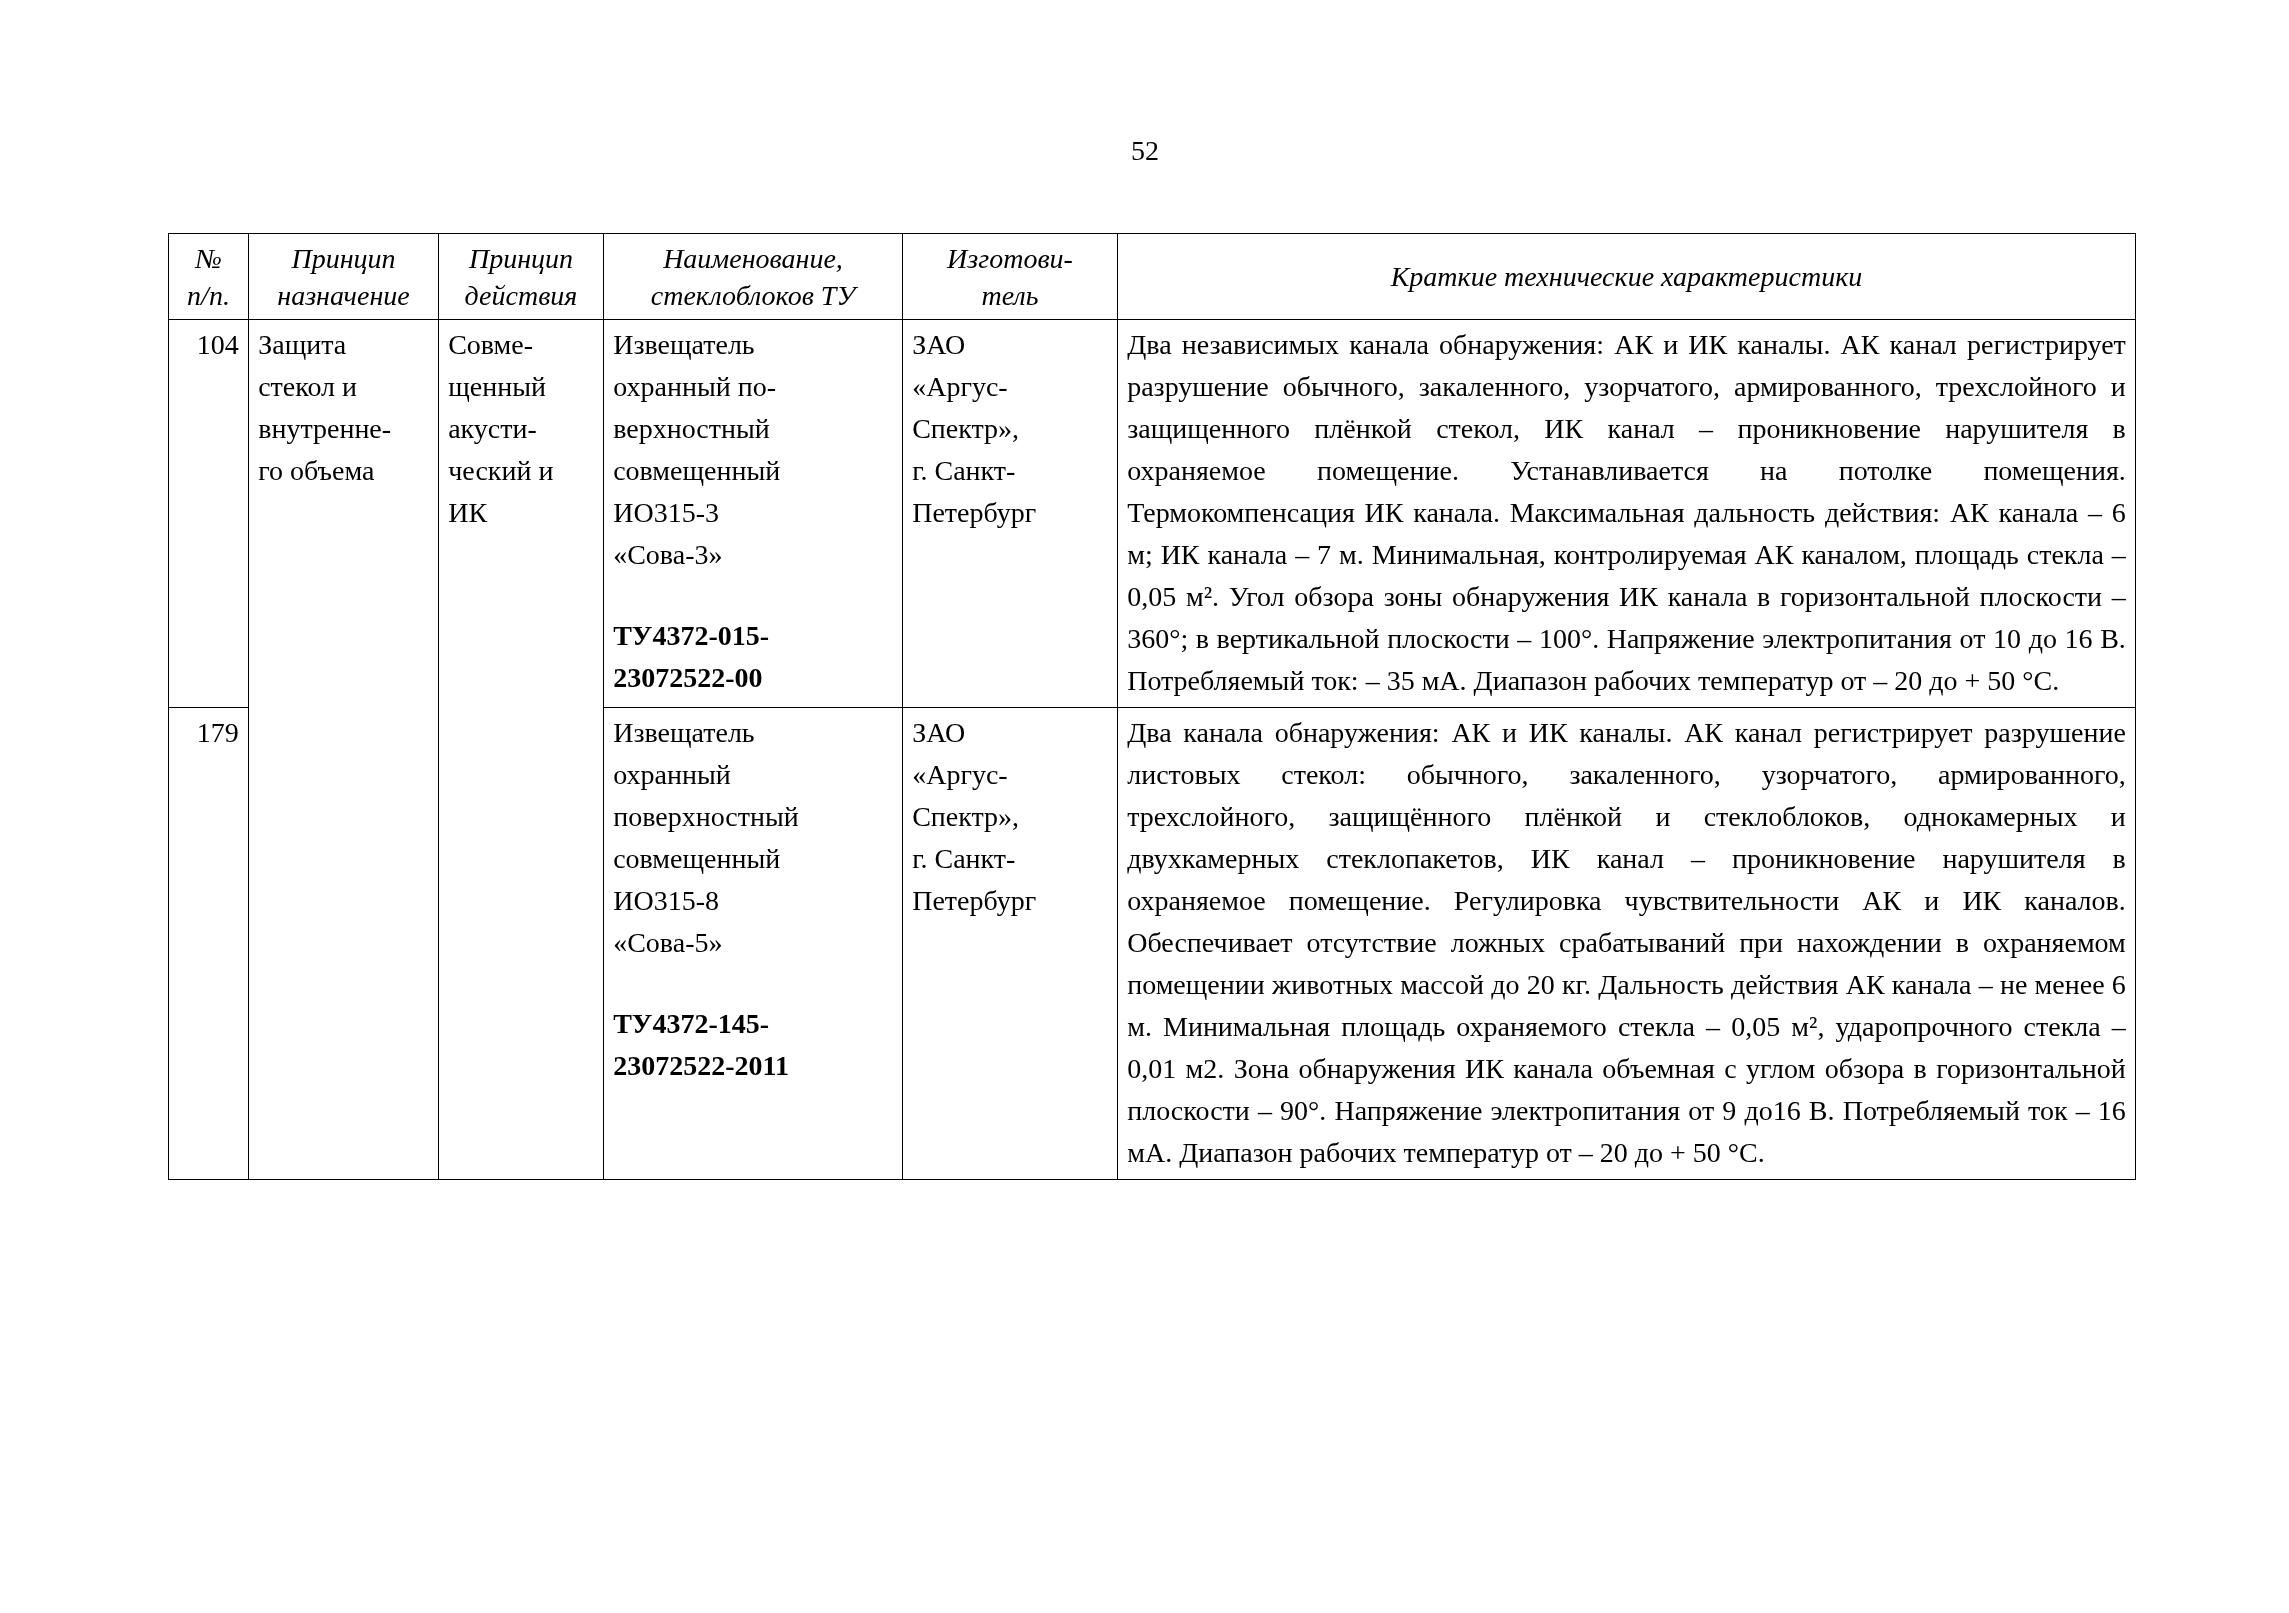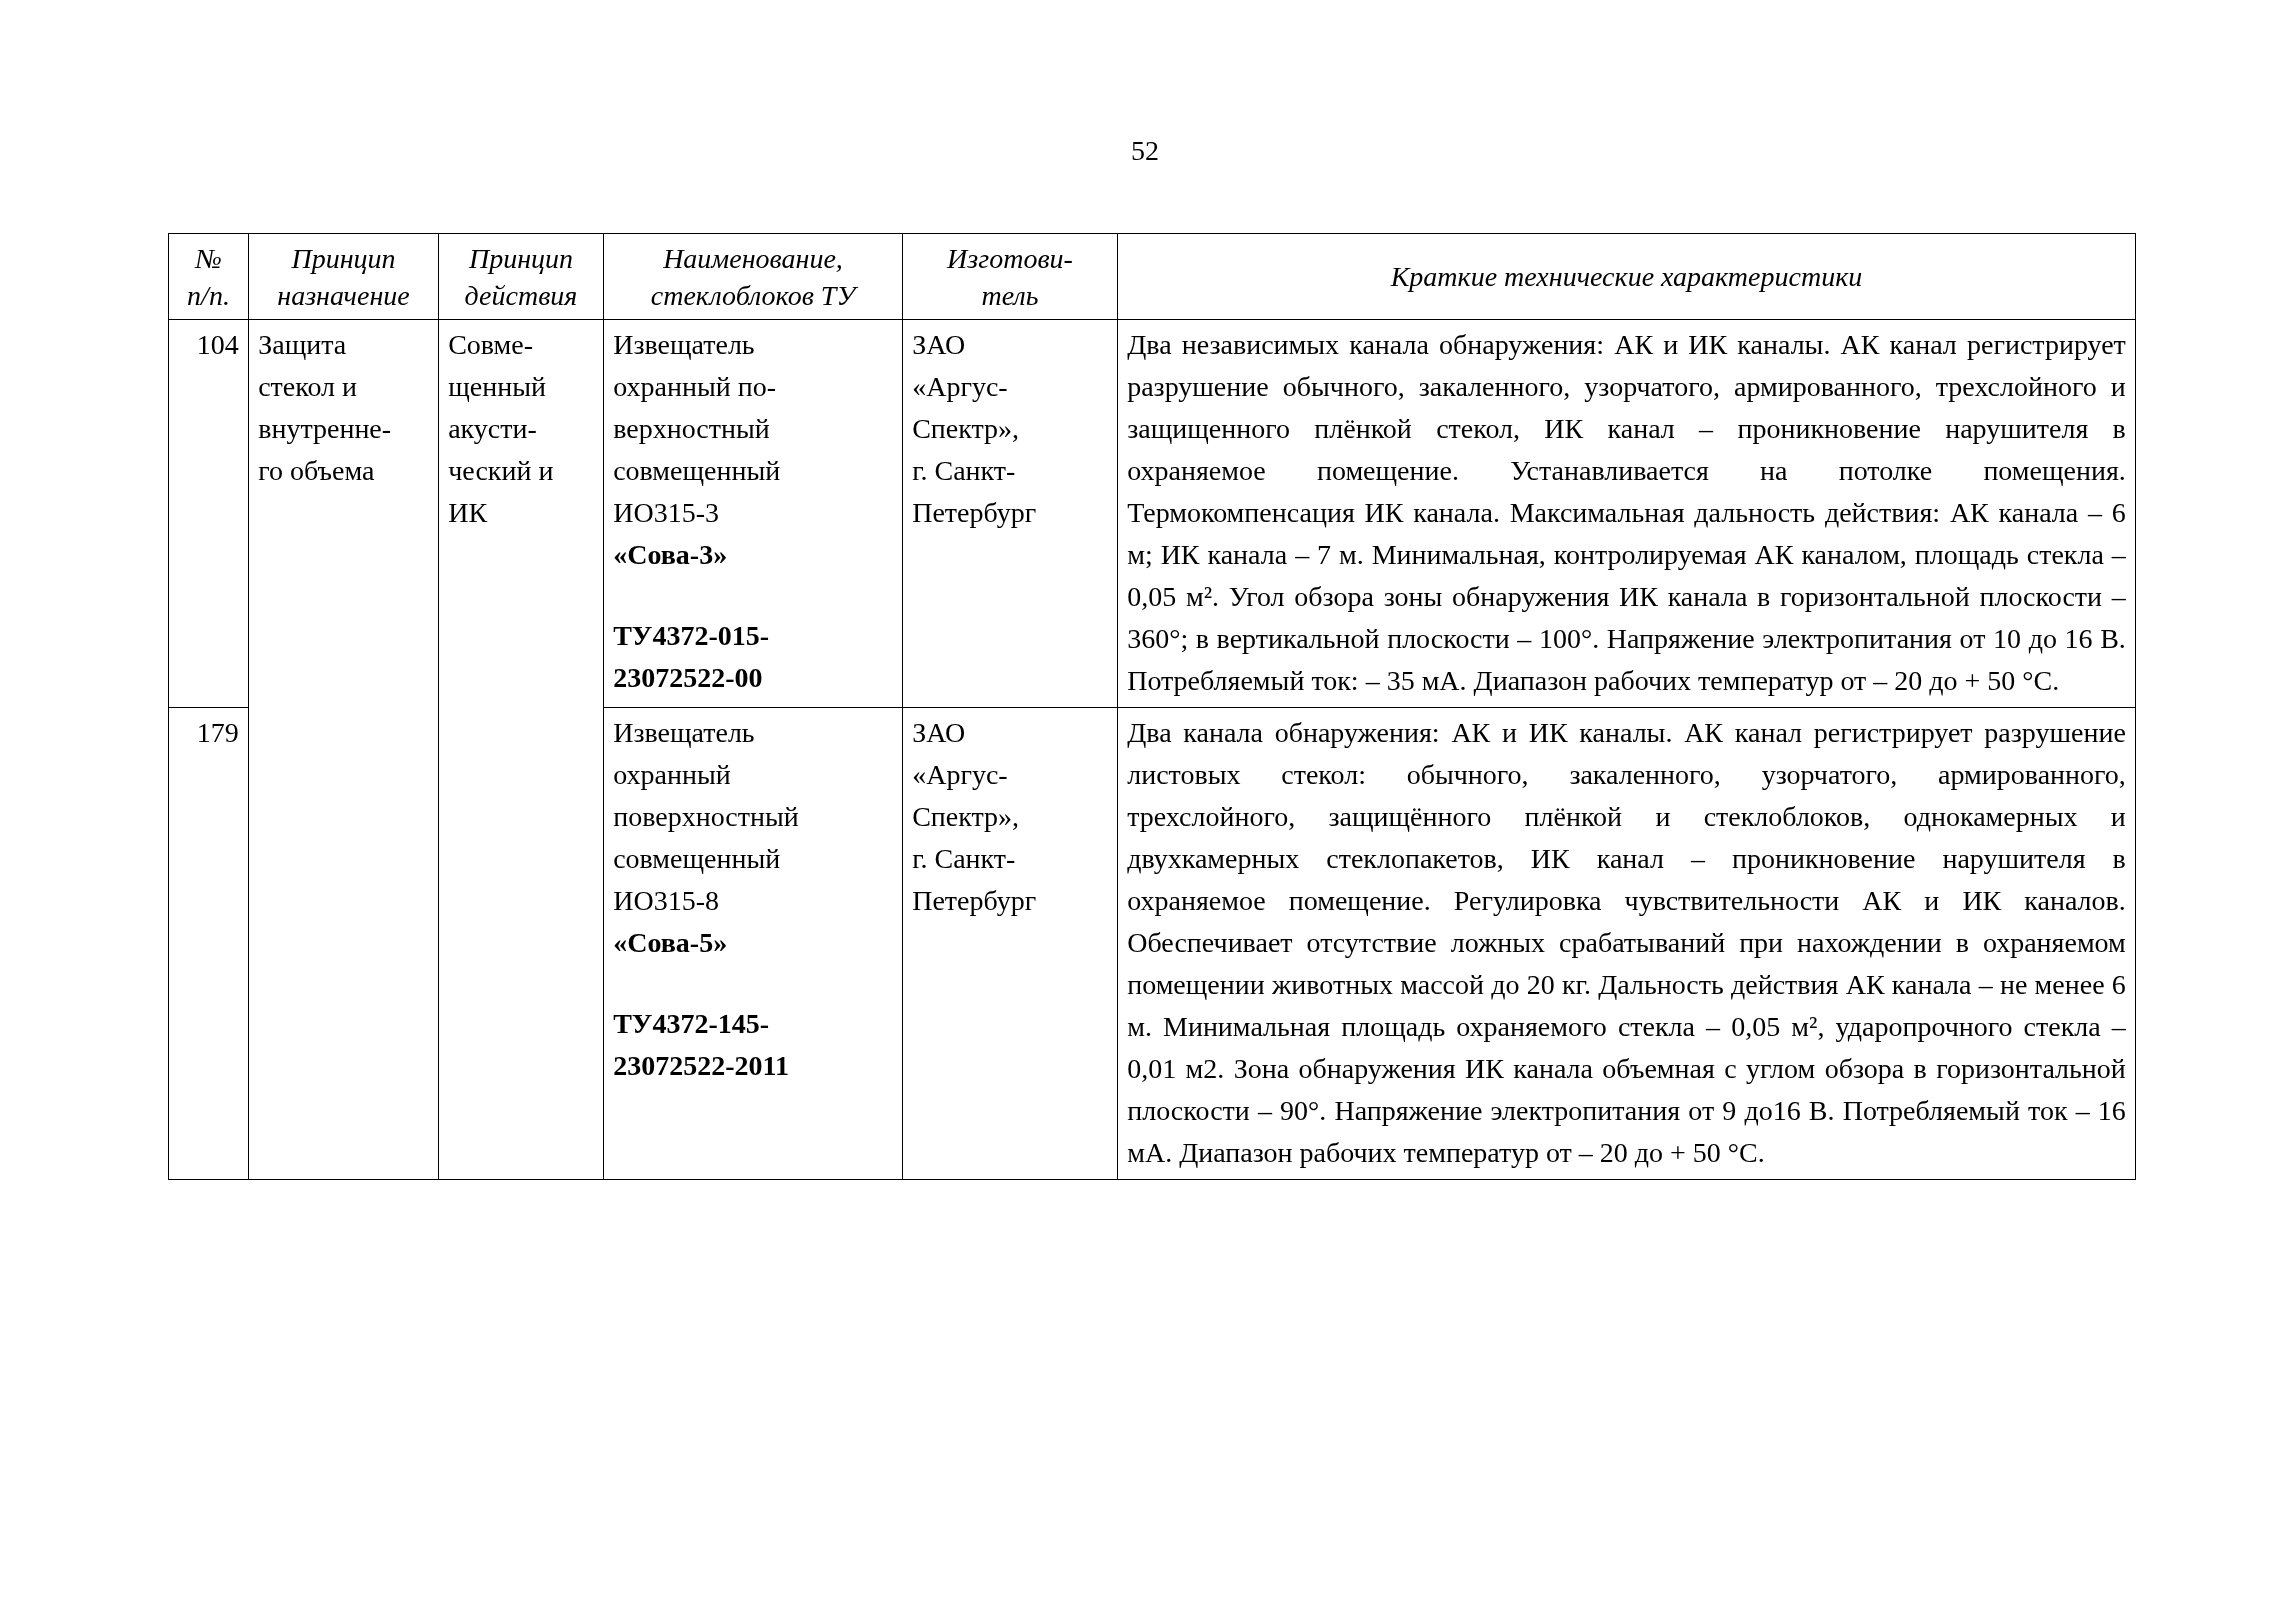--- a/index.html
+++ b/index.html
@@ -52,21 +52,21 @@
     vertical-align: middle;
     padding: 5.5px 5.5px;
     line-height: 37px;
   }
   .pre { white-space: pre-line; }
   .specs-cell {
     text-align: justify;
     line-height: 39px;
     padding-right: 13px;
   }
-  .model-name { font-weight: bold; }
+  .model-name { font-weight: normal; }
   .tu-block { margin-top: 39px; font-weight: bold; }
   .num-cell { text-align: right; padding-left: 7.4px; }
 </style>
 </head>
 <body>
 
 <div class="page">
 
   <div class="page-number">52</div>
 

